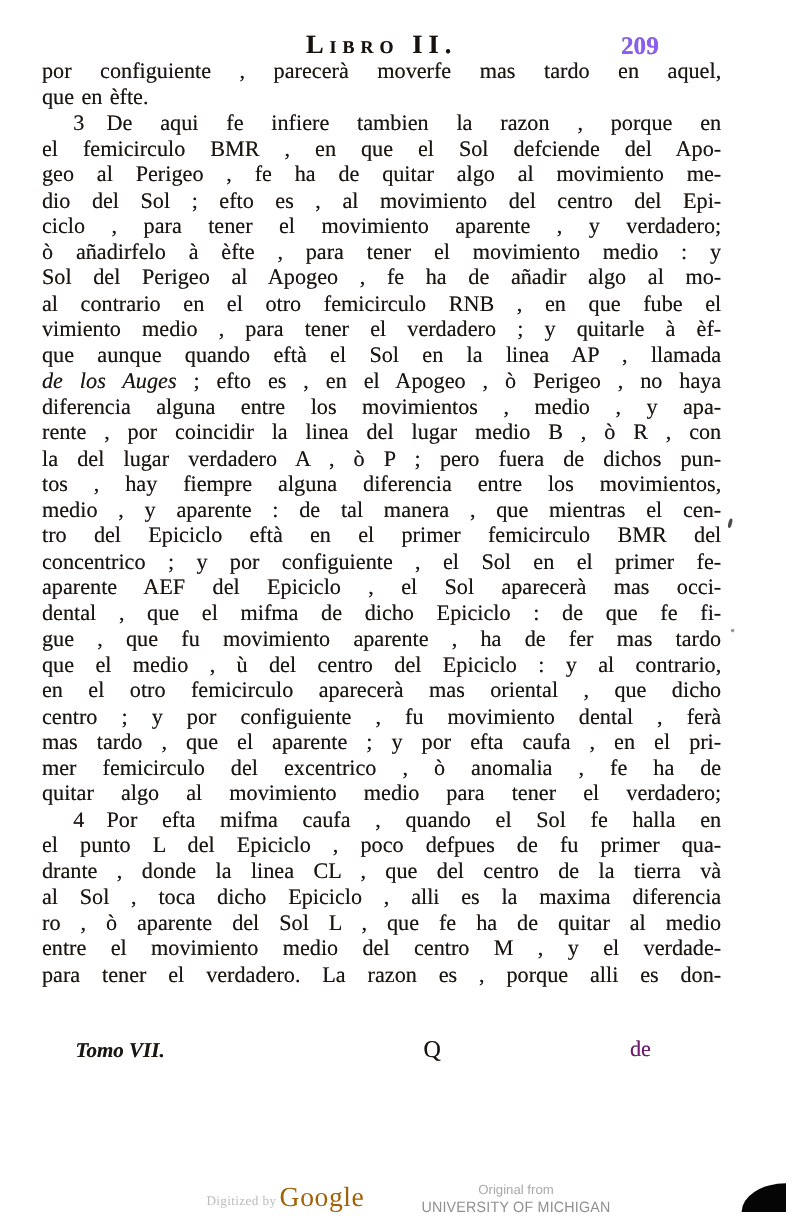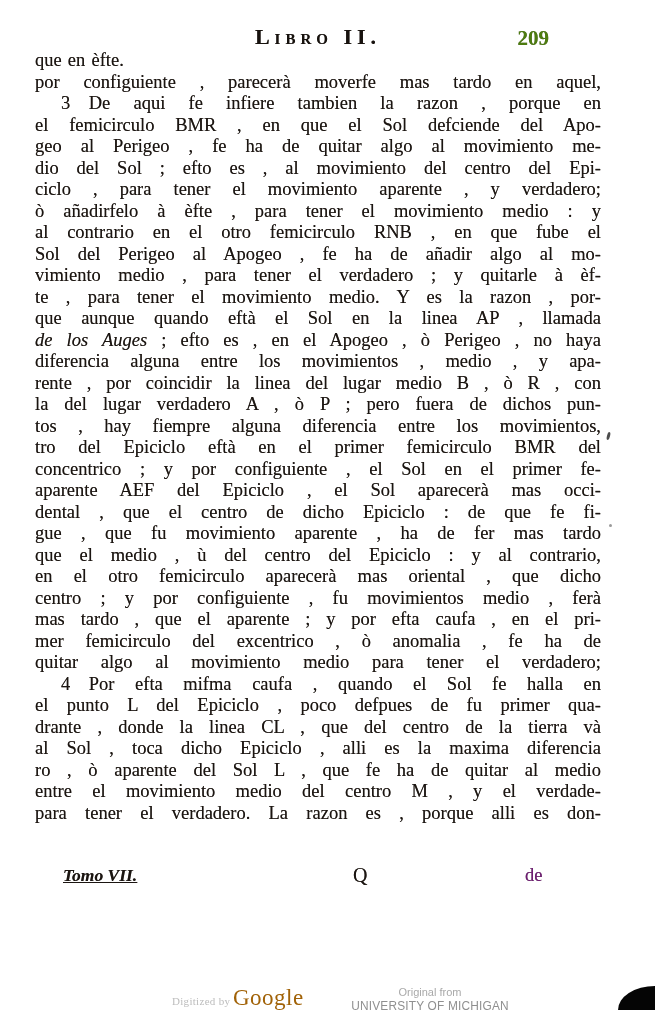--- a/index.html
+++ b/index.html
@@ -17,21 +17,21 @@
     position: absolute; top: 24px; left: 35px; width: 566px; height: 26px;
   }
   .book-title {
     position: absolute; left: 0; right: 0; text-align: center;
     font-variant: small-caps; font-weight: 600;
     font-size: 22px; letter-spacing: 5px; color: #17120e;
     text-shadow: 0 0 0.5px rgba(20,15,10,.55);
   }
   .page-number {
     position: absolute; right: 52px; top: 2px;
-    font-size: 21px; font-weight: 600; color: #4d7c0f;
+    font-size: 21px; font-weight: 600; color: #8b5cf6;
     text-shadow: 0 0 0.5px rgba(20,15,10,.55);
   }
 
   
   .textblock {
     position: absolute; top: 50px; left: 35px; width: 566px;
     font-size: 18.5px; line-height: 21.5px; color: #1b1511;
     text-shadow: 0 0 0.45px rgba(25,18,12,.6);
     word-spacing: 1.5px;
   }
@@ -39,21 +39,20 @@
   .line.just { white-space: normal; text-align: justify; text-align-last: justify; }
   .line.ind  { text-indent: 26px; }
   .line i { font-style: italic; }
 
   
   .sig-row { position: absolute; top: 864px; left: 35px; width: 566px; height: 24px; }
   .tomo {
     position: absolute; left: 28px; top: 1px;
     font-style: italic; font-weight: 600; font-size: 17.5px; color: #1b1511;
     text-shadow: 0 0 0.45px rgba(25,18,12,.6);
-    text-decoration: underline;
   }
   .signature-mark {
     position: absolute; left: 318px; top: 0;
     font-size: 20px; color: #1b1511;
     text-shadow: 0 0 0.45px rgba(25,18,12,.6);
   }
   .catchword {
     position: absolute; left: 490px; top: 1px;
     font-size: 18.5px; color: #701a75;
     text-shadow: 0 0 0.45px rgba(25,18,12,.6);
@@ -101,46 +100,46 @@
 <body>
 
 <div class="page">
 
   <div class="running-head">
     <div class="book-title">Libro II.</div>
     <div class="page-number">209</div>
   </div>
 
   <div class="textblock" id="textblock">
+      <div class="line just">por configuiente , parecerà moverfe mas tardo en aquel,</div>
       <div class="line">que en èfte.</div>
-      <div class="line just">por configuiente , parecerà moverfe mas tardo en aquel,</div>
       <div class="line just ind">3  De aqui fe infiere tambien la razon , porque en</div>
       <div class="line just">el femicirculo BMR , en que el Sol defciende del Apo-</div>
       <div class="line just">geo al Perigeo , fe ha de quitar algo al movimiento me-</div>
       <div class="line just">dio del Sol ; efto es , al movimiento del centro del Epi-</div>
       <div class="line just">ciclo , para tener el movimiento aparente , y verdadero;</div>
       <div class="line just">ò añadirfelo à èfte , para tener el movimiento medio : y</div>
+      <div class="line just">Sol del Perigeo al Apogeo , fe ha de añadir algo al mo-</div>
       <div class="line just">al contrario en el otro femicirculo RNB , en que fube el</div>
-      <div class="line just">Sol del Perigeo al Apogeo , fe ha de añadir algo al mo-</div>
       <div class="line just">vimiento medio , para tener el verdadero ; y quitarle à èf-</div>
-      <div class="line just">te , para tener el movimiento medio.  Y es la razon , por-</div>
       <div class="line just">que aunque quando eftà el Sol en la linea  AP , llamada</div>
       <div class="line just"><i>de los Auges</i> ; efto es , en el Apogeo , ò Perigeo , no haya</div>
       <div class="line just">diferencia alguna entre los movimientos , medio , y apa-</div>
       <div class="line just">rente , por coincidir la linea del lugar medio B , ò R , con</div>
       <div class="line just">la del lugar verdadero A , ò P ; pero fuera de dichos pun-</div>
       <div class="line just">tos , hay fiempre alguna diferencia entre los movimientos,</div>
+      <div class="line just">medio , y aparente : de tal manera , que mientras el cen-</div>
       <div class="line just">tro del Epiciclo eftà en el primer femicirculo BMR del</div>
       <div class="line just">concentrico ; y por configuiente , el Sol en el primer fe-</div>
       <div class="line just">aparente AEF del Epiciclo , el Sol aparecerà mas occi-</div>
-      <div class="line just">dental , que el centro de dicho Epiciclo : de que fe fi-</div>
+      <div class="line just">dental , que el mifma de dicho Epiciclo : de que fe fi-</div>
       <div class="line just">gue , que fu movimiento aparente , ha de fer mas tardo</div>
       <div class="line just">que el medio , ù del centro del Epiciclo : y al contrario,</div>
       <div class="line just">en el otro femicirculo aparecerà mas oriental , que dicho</div>
-      <div class="line just">centro ; y por configuiente , fu movimientos medio , ferà</div>
+      <div class="line just">centro ; y por configuiente , fu movimiento dental , ferà</div>
       <div class="line just">mas tardo , que el aparente ; y por efta caufa , en el pri-</div>
       <div class="line just">mer femicirculo del excentrico , ò anomalia , fe ha de</div>
       <div class="line just">quitar algo al movimiento medio para tener el verdadero;</div>
       <div class="line just ind">4  Por efta mifma caufa , quando  el Sol fe halla en</div>
       <div class="line just">el punto L del Epiciclo , poco defpues de fu primer qua-</div>
       <div class="line just">drante , donde la linea CL , que del centro de la tierra và</div>
       <div class="line just">al Sol , toca dicho Epiciclo , alli es la maxima diferencia</div>
       <div class="line just">ro , ò aparente del Sol L , que fe ha de quitar al medio</div>
       <div class="line just">entre el movimiento medio del centro M , y el verdade-</div>
       <div class="line just">para tener el verdadero. La razon es , porque alli es don-</div>

